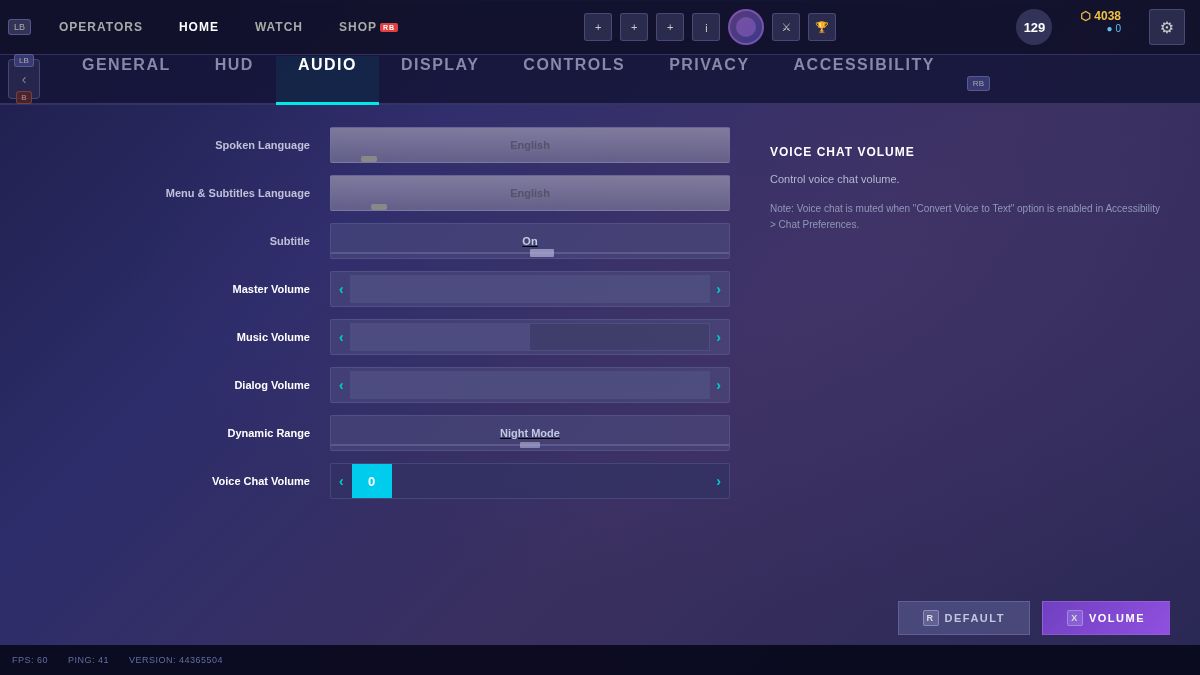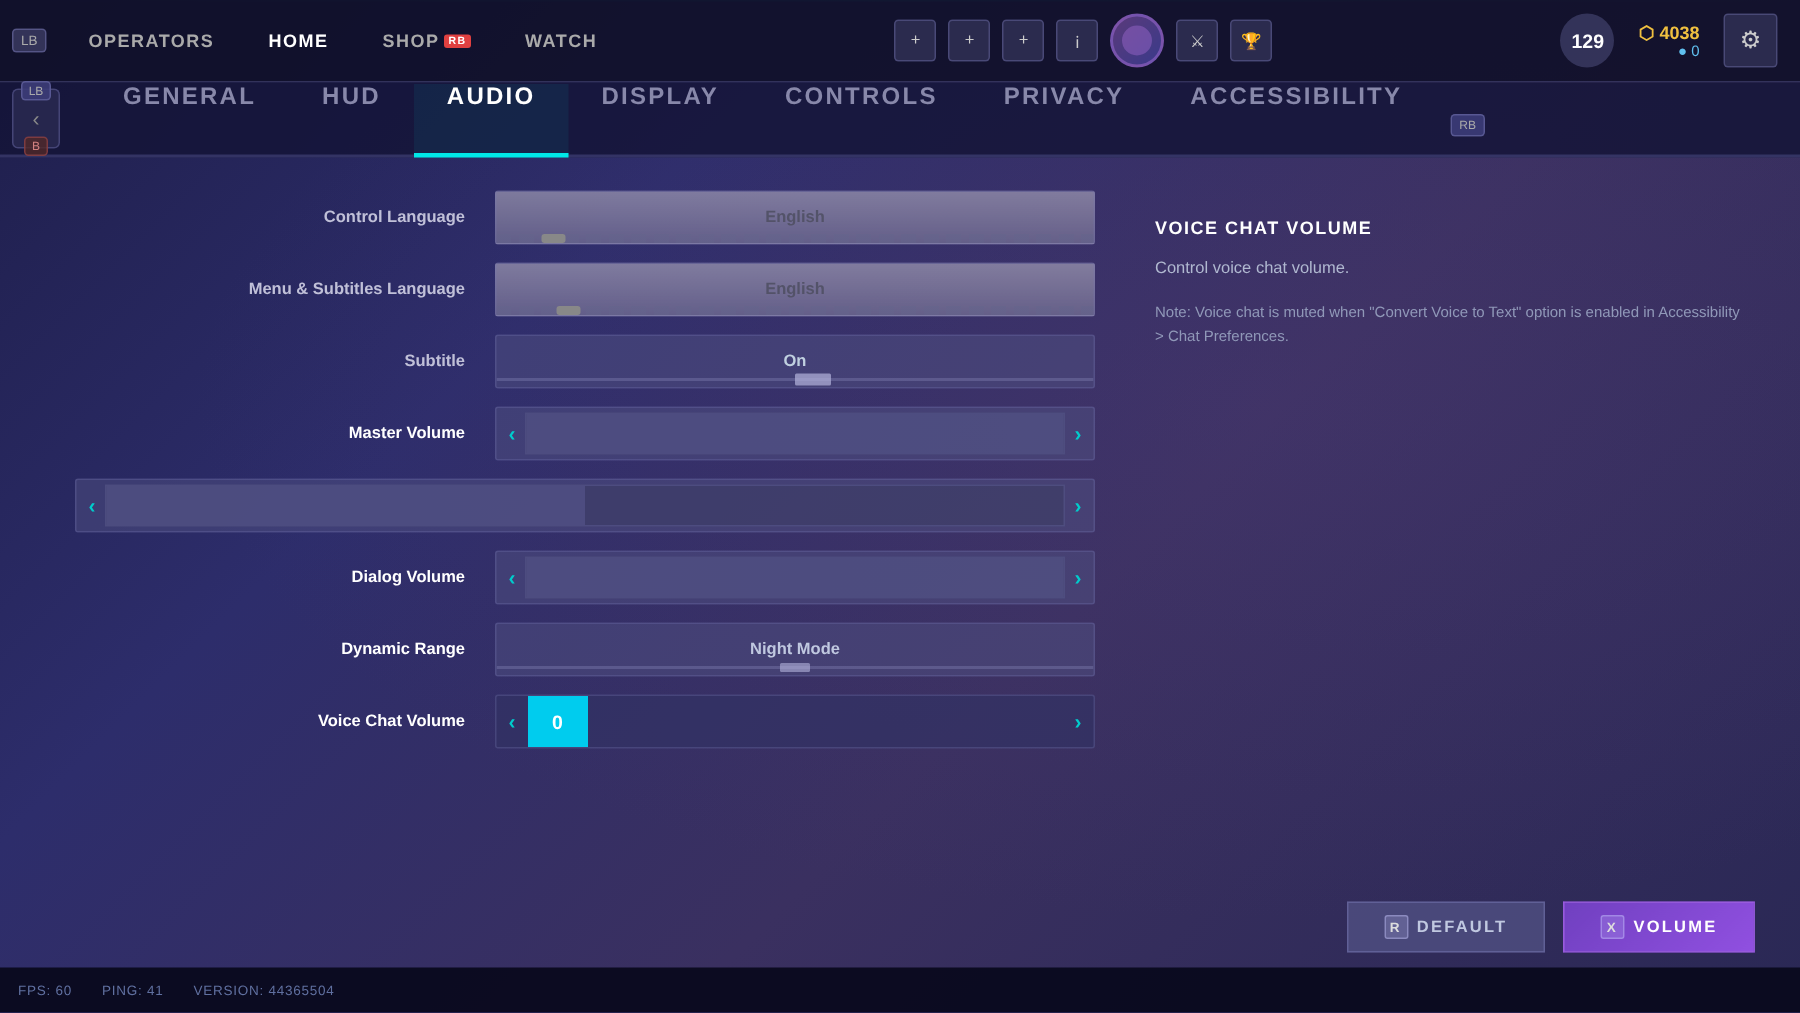--- a/index.html
+++ b/index.html
@@ -108,22 +108,21 @@
       display: flex;
       align-items: center;
       justify-content: center;
       color: #ccc;
       font-size: 11px;
       cursor: pointer;
     }
 
     .topbar-right {
       display: flex;
-      align-items: center;
-      gap: 16px;
+      gap: 28px;
       padding-right: 15px;
       margin-left: 12px;
     }
     .currency-block {
       display: flex;
       flex-direction: column;
       align-items: flex-end;
       font-size: 10px;
     }
     .currency-gold { color: #f0c040; font-weight: bold; font-size: 12px; }
@@ -296,20 +295,21 @@
       left: 30px;
       width: 16px;
       height: 6px;
       background: #888;
       border-radius: 2px;
     }
 
     
     .setting-toggle {
       cursor: pointer;
+      text-decoration: underline;
     }
     .toggle-track {
       position: relative;
       width: 100%;
       height: 100%;
       display: flex;
       align-items: center;
       justify-content: center;
     }
     .toggle-text {
@@ -505,25 +505,25 @@
 <body>
 
 <div class="bg"></div>
 <div class="deco-line"></div>
 
 <div class="topbar">
   <div class="topbar-left">
     <div class="controller-badge">LB</div>
     <div class="nav-item">OPERATORS</div>
     <div class="nav-item active">HOME</div>
+    <div class="nav-item">WATCH</div>
     <div class="nav-item">
       <span>SHOP</span>
       <span class="shop-badge">RB</span>
     </div>
-    <div class="nav-item">WATCH</div>
   </div>
 
   <div class="topbar-center">
     <div class="topbar-icon-btn">+</div>
     <div class="topbar-icon-btn">+</div>
     <div class="topbar-icon-btn">+</div>
     <div class="topbar-icon-btn">ℹ</div>
     <div class="avatar-circle">
       <div class="avatar-inner"></div>
     </div>
@@ -557,21 +557,21 @@
   <div class="tab-item">PRIVACY</div>
   <div class="tab-item">ACCESSIBILITY</div>
   <div class="rb-badge">RB</div>
 </div>
 
 <div class="main-content">
 
   <div class="settings-panel">
 
     <div class="setting-row">
-      <div class="setting-label">Control Language</div>
+      <div class="setting-label">Spoken Language</div>
       <div class="setting-control setting-dropdown">
         <span class="setting-dropdown-text">English</span>
         <div class="dropdown-stripe"></div>
         <div class="dropdown-thumb"></div>
       </div>
     </div>
 
     <div class="setting-row">
       <div class="setting-label">Menu &amp; Subtitles Language</div>
       <div class="setting-control setting-dropdown">
@@ -598,20 +598,21 @@
         <span class="slider-arrow">‹</span>
         <div class="slider-track">
           <div class="slider-fill" style="width:100%"></div>
           <span class="slider-value">100</span>
         </div>
         <span class="slider-arrow">›</span>
       </div>
     </div>
 
     <div class="setting-row">
+      <div class="setting-label" style="font-weight:700; color:#fff;">Music Volume</div>
       <div class="setting-control setting-slider">
         <span class="slider-arrow">‹</span>
         <div class="slider-track">
           <div class="slider-fill" style="width:50%"></div>
           <span class="slider-value">50</span>
         </div>
         <span class="slider-arrow">›</span>
       </div>
     </div>
 

